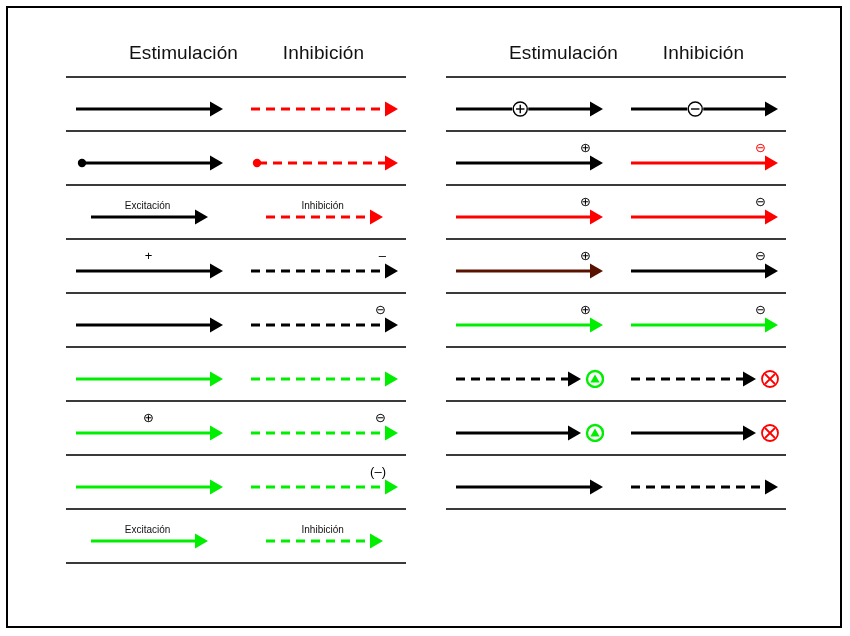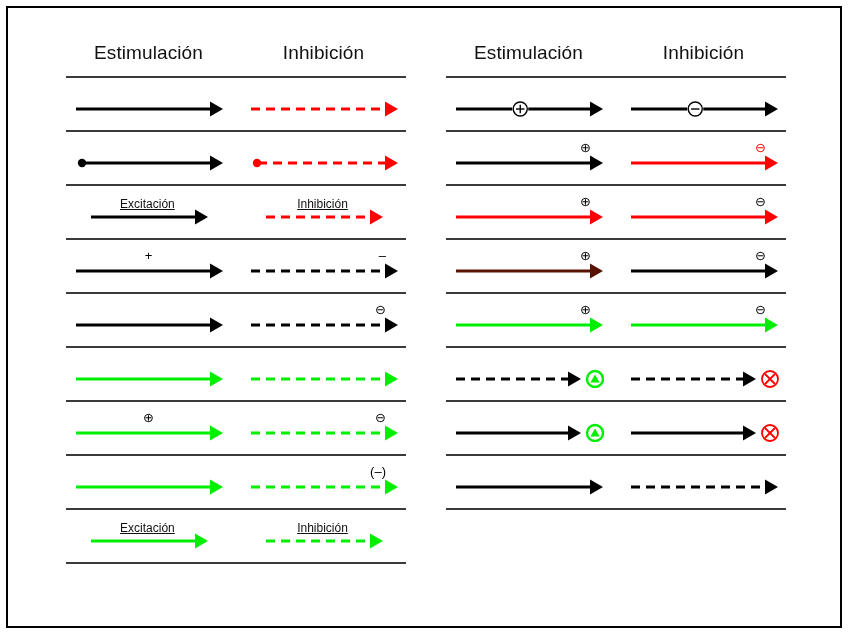--- a/index.html
+++ b/index.html
@@ -26,21 +26,21 @@
 
   .panel-head{
     position:absolute; top:34px; left:0; width:100%;
     height:34px;
   }
   .col-title{
     position:absolute; top:0;
     font-size:19px; color:#111; white-space:nowrap;
     letter-spacing:0.1px;
   }
-  .col-title.c1{ left:0; width:165px; text-align:center; }
+  .col-title.c1{ left:7px; width:165px; text-align:right; }
   .col-title.c2{ left:175px; width:165px; text-align:center; }
 
   .rows{ position:absolute; left:0; width:100%; top:68px; }
 
   .row{
     position:relative;
     width:100%;
     height:54px;
     border-top:2px solid #3a3a3a;
     box-sizing:border-box;
@@ -75,26 +75,25 @@
     color:#000;
     white-space:nowrap;
   }
   .sym.above-mid{ bottom:30px; left:50%; transform:translateX(-50%); }
   .sym.above-right{ bottom:30px; right:20px; }
   .sym-red{ color:#ff0000; }
 
   .inline-label{
     position:absolute;
     bottom:27px;
-    font-size:12px;
+    font-size:10px;
     color:#111;
     white-space:nowrap;
     left:50%;
     transform:translateX(-52%);
-    text-decoration:underline;
   }
 </style>
 </head>
 <body>
 
 <div id="figure-frame">
 
   <div class="panel" id="panel-left">
     <div class="panel-head">
       <div class="col-title c1">Estimulación</div>

